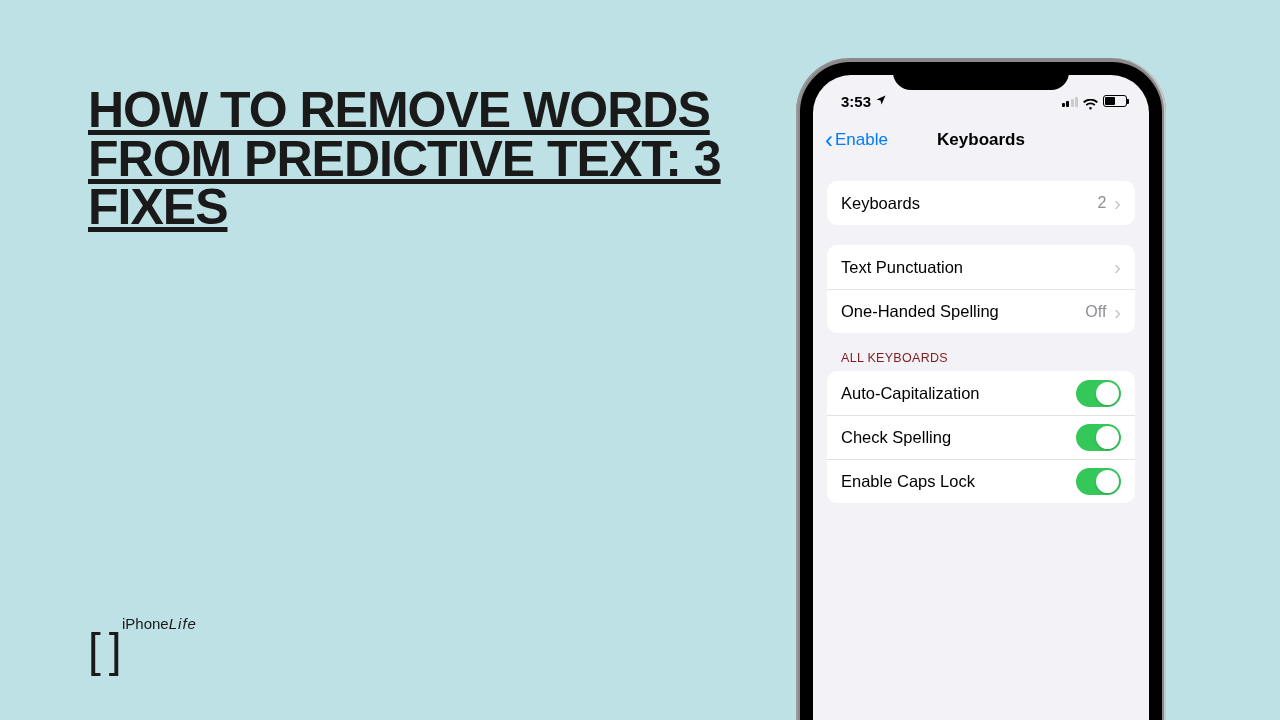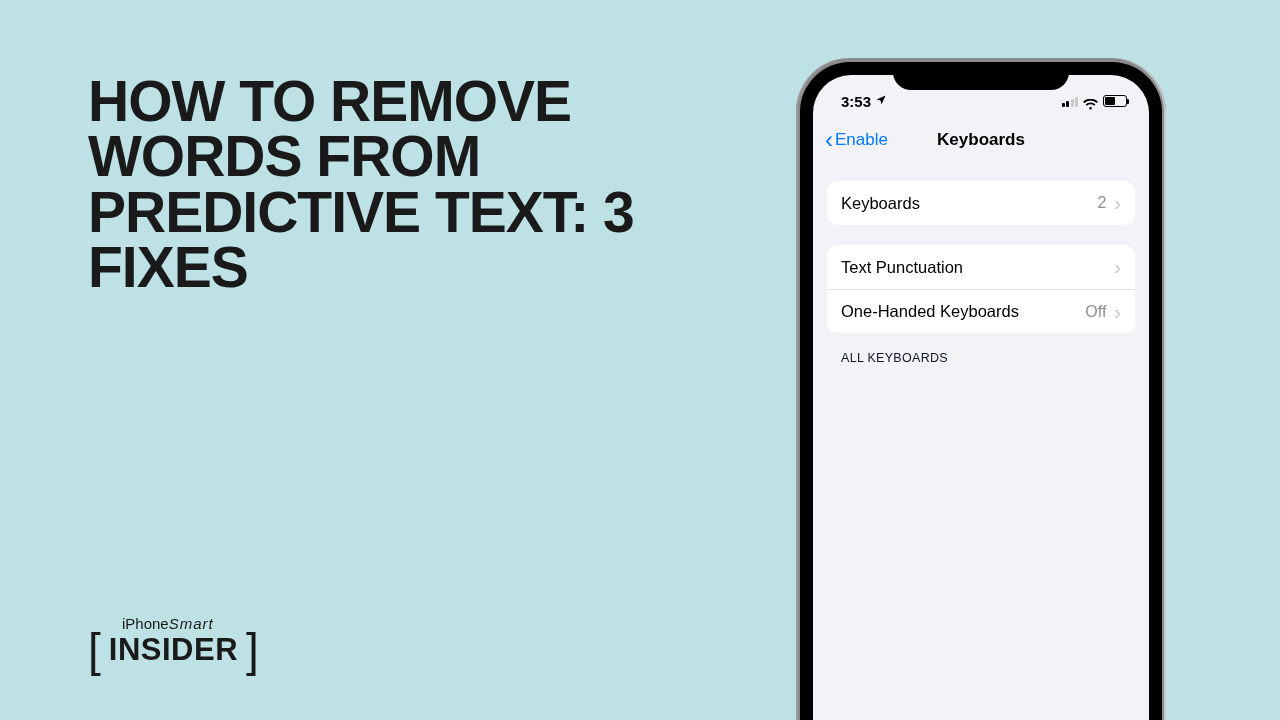--- a/index.html
+++ b/index.html
@@ -9,29 +9,30 @@
     background: #bde1e4;
     font-family: -apple-system, "Helvetica Neue", Arial, sans-serif;
     position: relative;
     overflow: hidden;
   }
 
   
   .headline {
     position: absolute;
     left: 88px;
-    top: 74px;
+    top: 86px;
     width: 640px;
     font-family: "Arial Black", "Helvetica", sans-serif;
     font-weight: 900;
-    font-size: 57px;
+    font-size: 50px;
     line-height: 0.97;
     letter-spacing: -1px;
     color: #1a1a1a;
     text-transform: uppercase;
+    text-decoration: underline;
   }
 
   
   .insider-badge {
     position: absolute;
     left: 88px;
     bottom: 52px;
     color: #1a1a1a;
   }
   .insider-top {
@@ -162,21 +163,21 @@
   .chevron {
     color: #c6c6c8;
     font-size: 20px;
     font-weight: 300;
     line-height: 1;
   }
   .section-header {
     margin: 18px 28px 6px;
     font-size: 12.5px;
     letter-spacing: 0.3px;
-    color: #0f172a;
+    color: #7f1d1d;
     text-transform: uppercase;
   }
 
   
   .toggle {
     width: 45px; height: 27px;
     background: #34c759;
     border-radius: 14px;
     position: relative;
     flex-shrink: 0;
@@ -203,25 +204,24 @@
   .battery .fill{ position:absolute; left:1px; top:1px; bottom:1px; width:10px; background:#000; border-radius:1px;}
 
 </style>
 </head>
 <body>
 
 <div class="headline">HOW TO REMOVE WORDS FROM PREDICTIVE TEXT: 3 FIXES</div>
 
 <div class="insider-badge">
   <div class="insider-top">
-    <span>iPhone</span><span class="life">Smart</span>
+    <span>iPhone</span><span class="life">Life</span>
   </div>
   <div class="insider-main">
     <span class="bracket">[</span>
-    <span class="insider-text">INSIDER</span>
     <span class="bracket">]</span>
   </div>
 </div>
 
 <div class="phone-wrap">
   <div class="phone-outer">
     <div class="notch"></div>
     <div class="screen">
 
       <div class="statusbar">
@@ -275,28 +275,46 @@
 
       <div class="group">
         <div class="row">
           <span>Text Punctuation</span>
           <span class="tail">
             <span></span>
             <span class="chevron">›</span>
           </span>
         </div>
         <div class="row">
-          <span>One-Handed Keyboards</span>
+          <span>One-Handed Spelling</span>
           <span class="tail">
             <span>Off</span>
             <span class="chevron">›</span>
           </span>
         </div>
       </div>
 
       <div class="section-header">ALL KEYBOARDS</div>
 
       <div class="group">
+        <div class="row">
+          <span>Auto-Capitalization</span>
+          <span class="toggle">
+              <span class="knob"></span>
+            </span>
+        </div>
+        <div class="row">
+          <span>Check Spelling</span>
+          <span class="toggle">
+              <span class="knob"></span>
+            </span>
+        </div>
+        <div class="row">
+          <span>Enable Caps Lock</span>
+          <span class="toggle">
+              <span class="knob"></span>
+            </span>
+        </div>
       </div>
 
     </div>
   </div>
 </div>
 
 </body></html>

